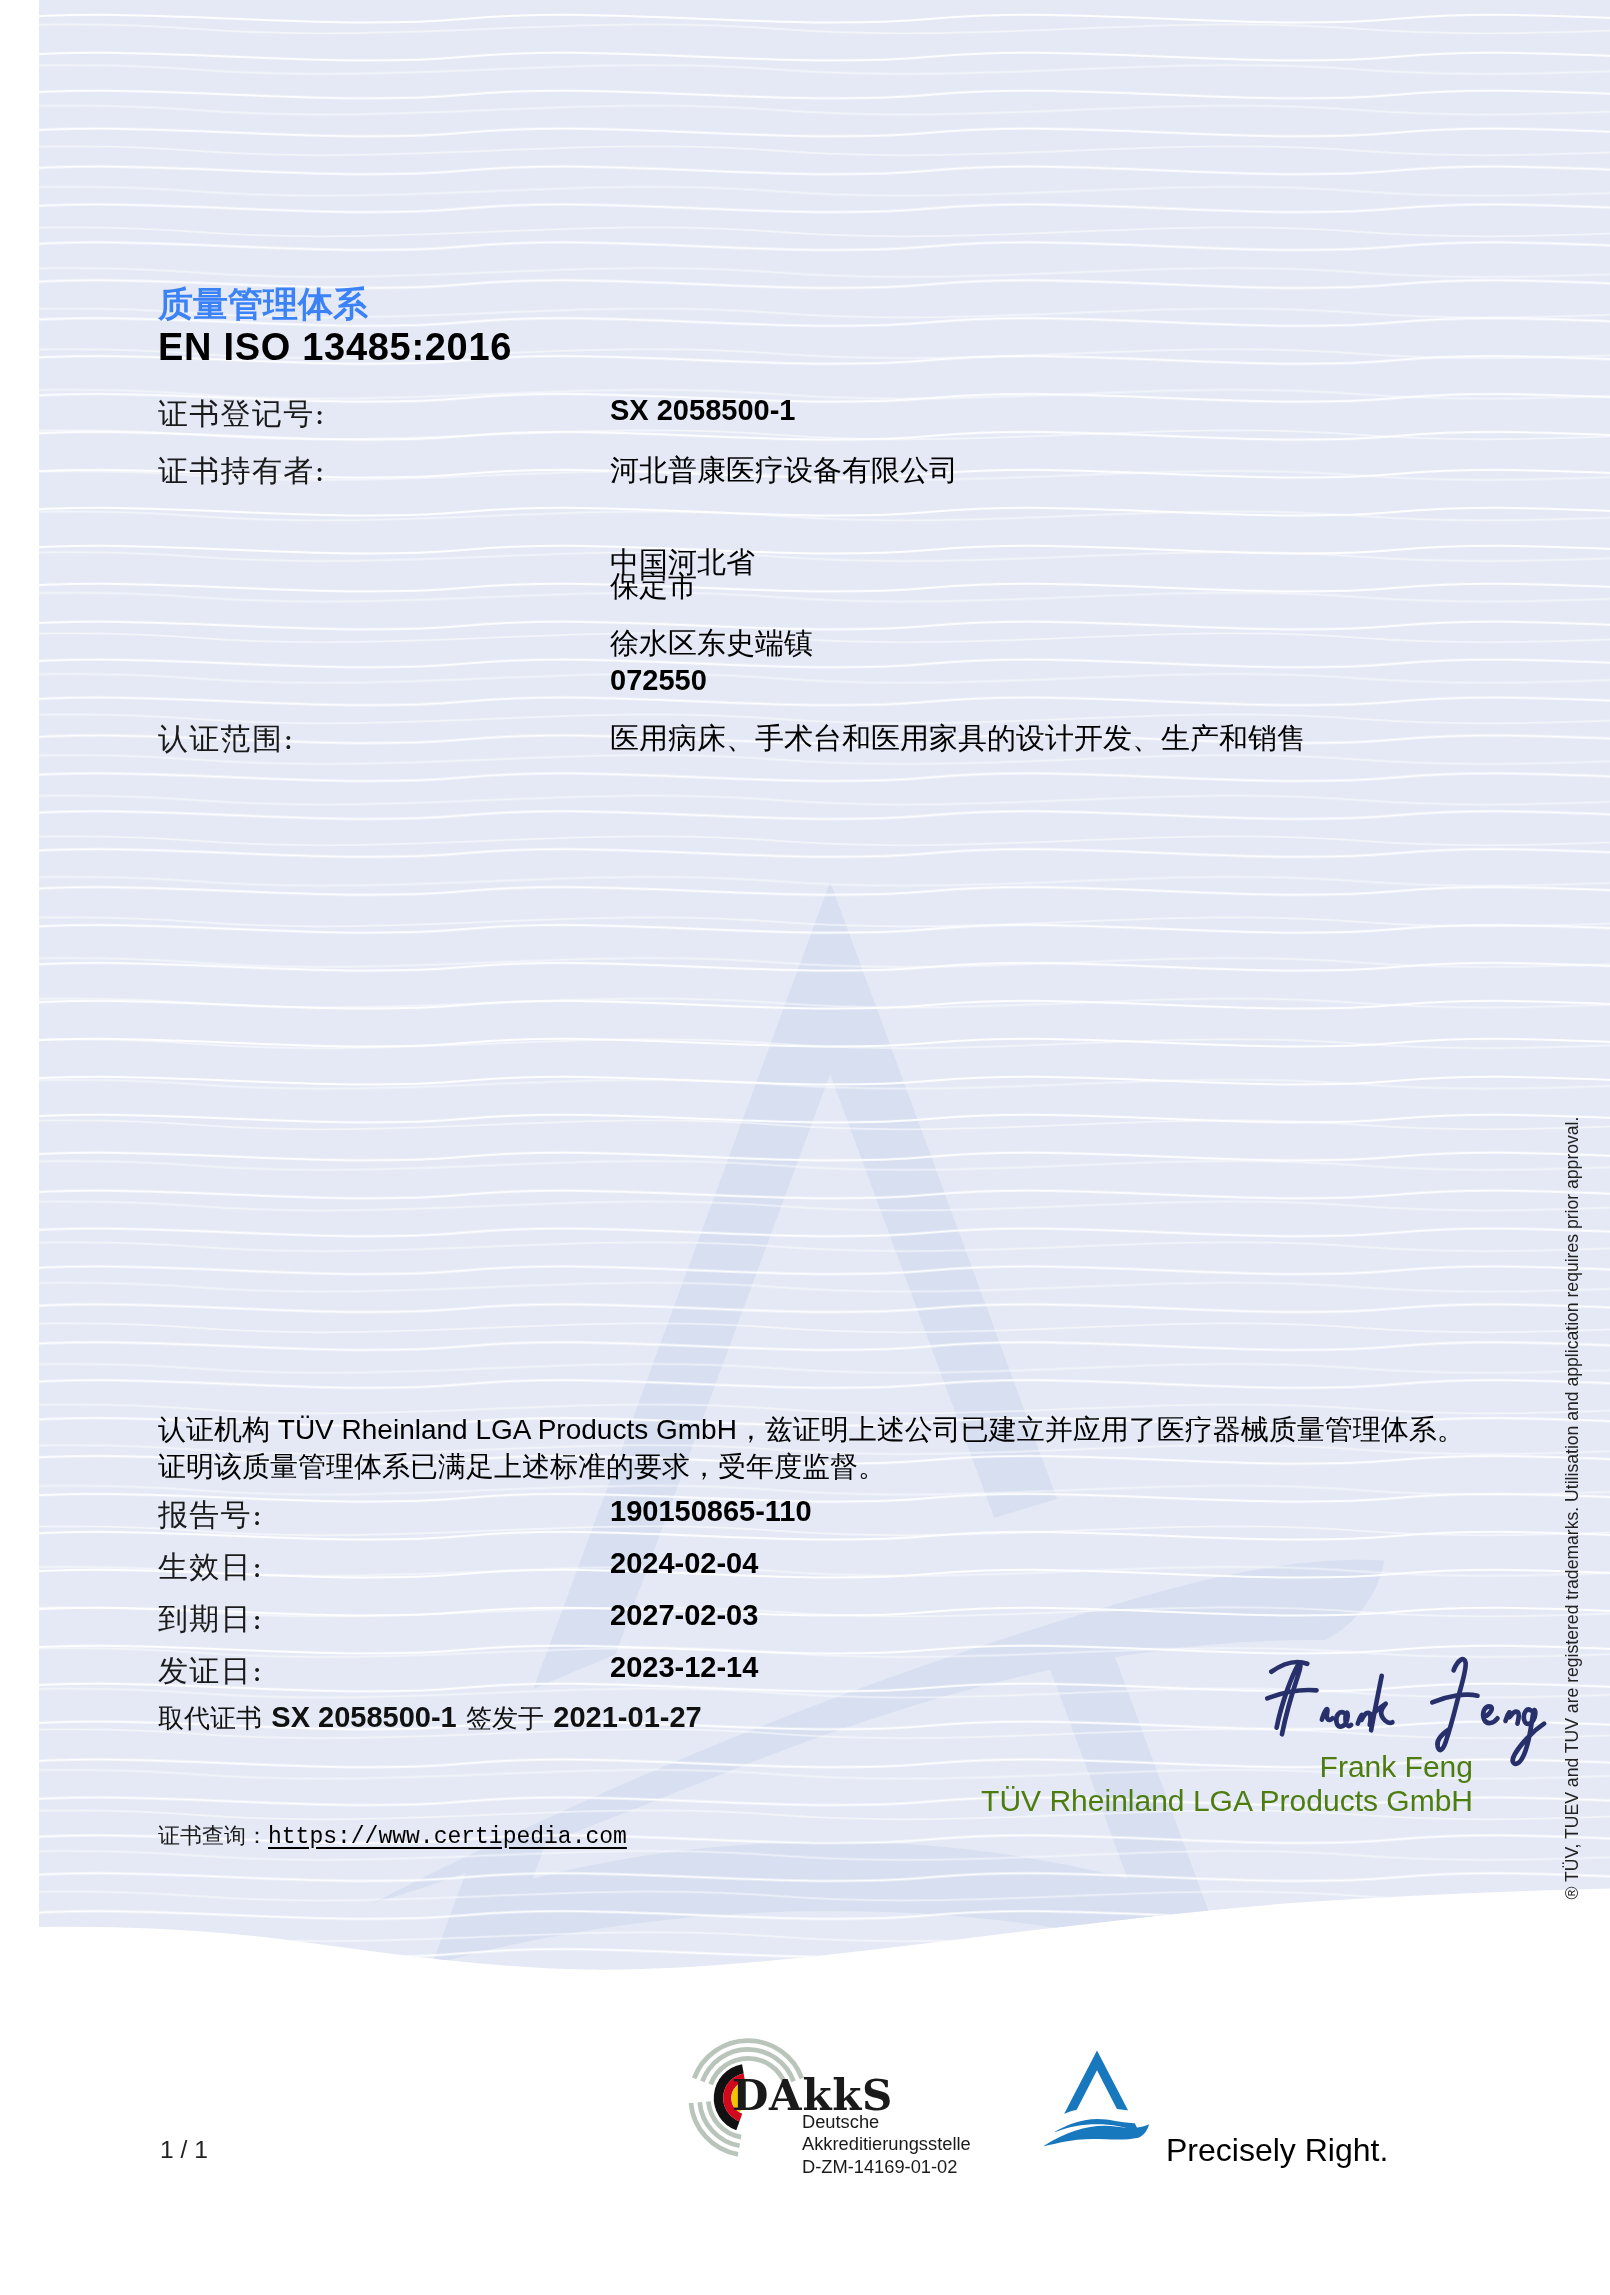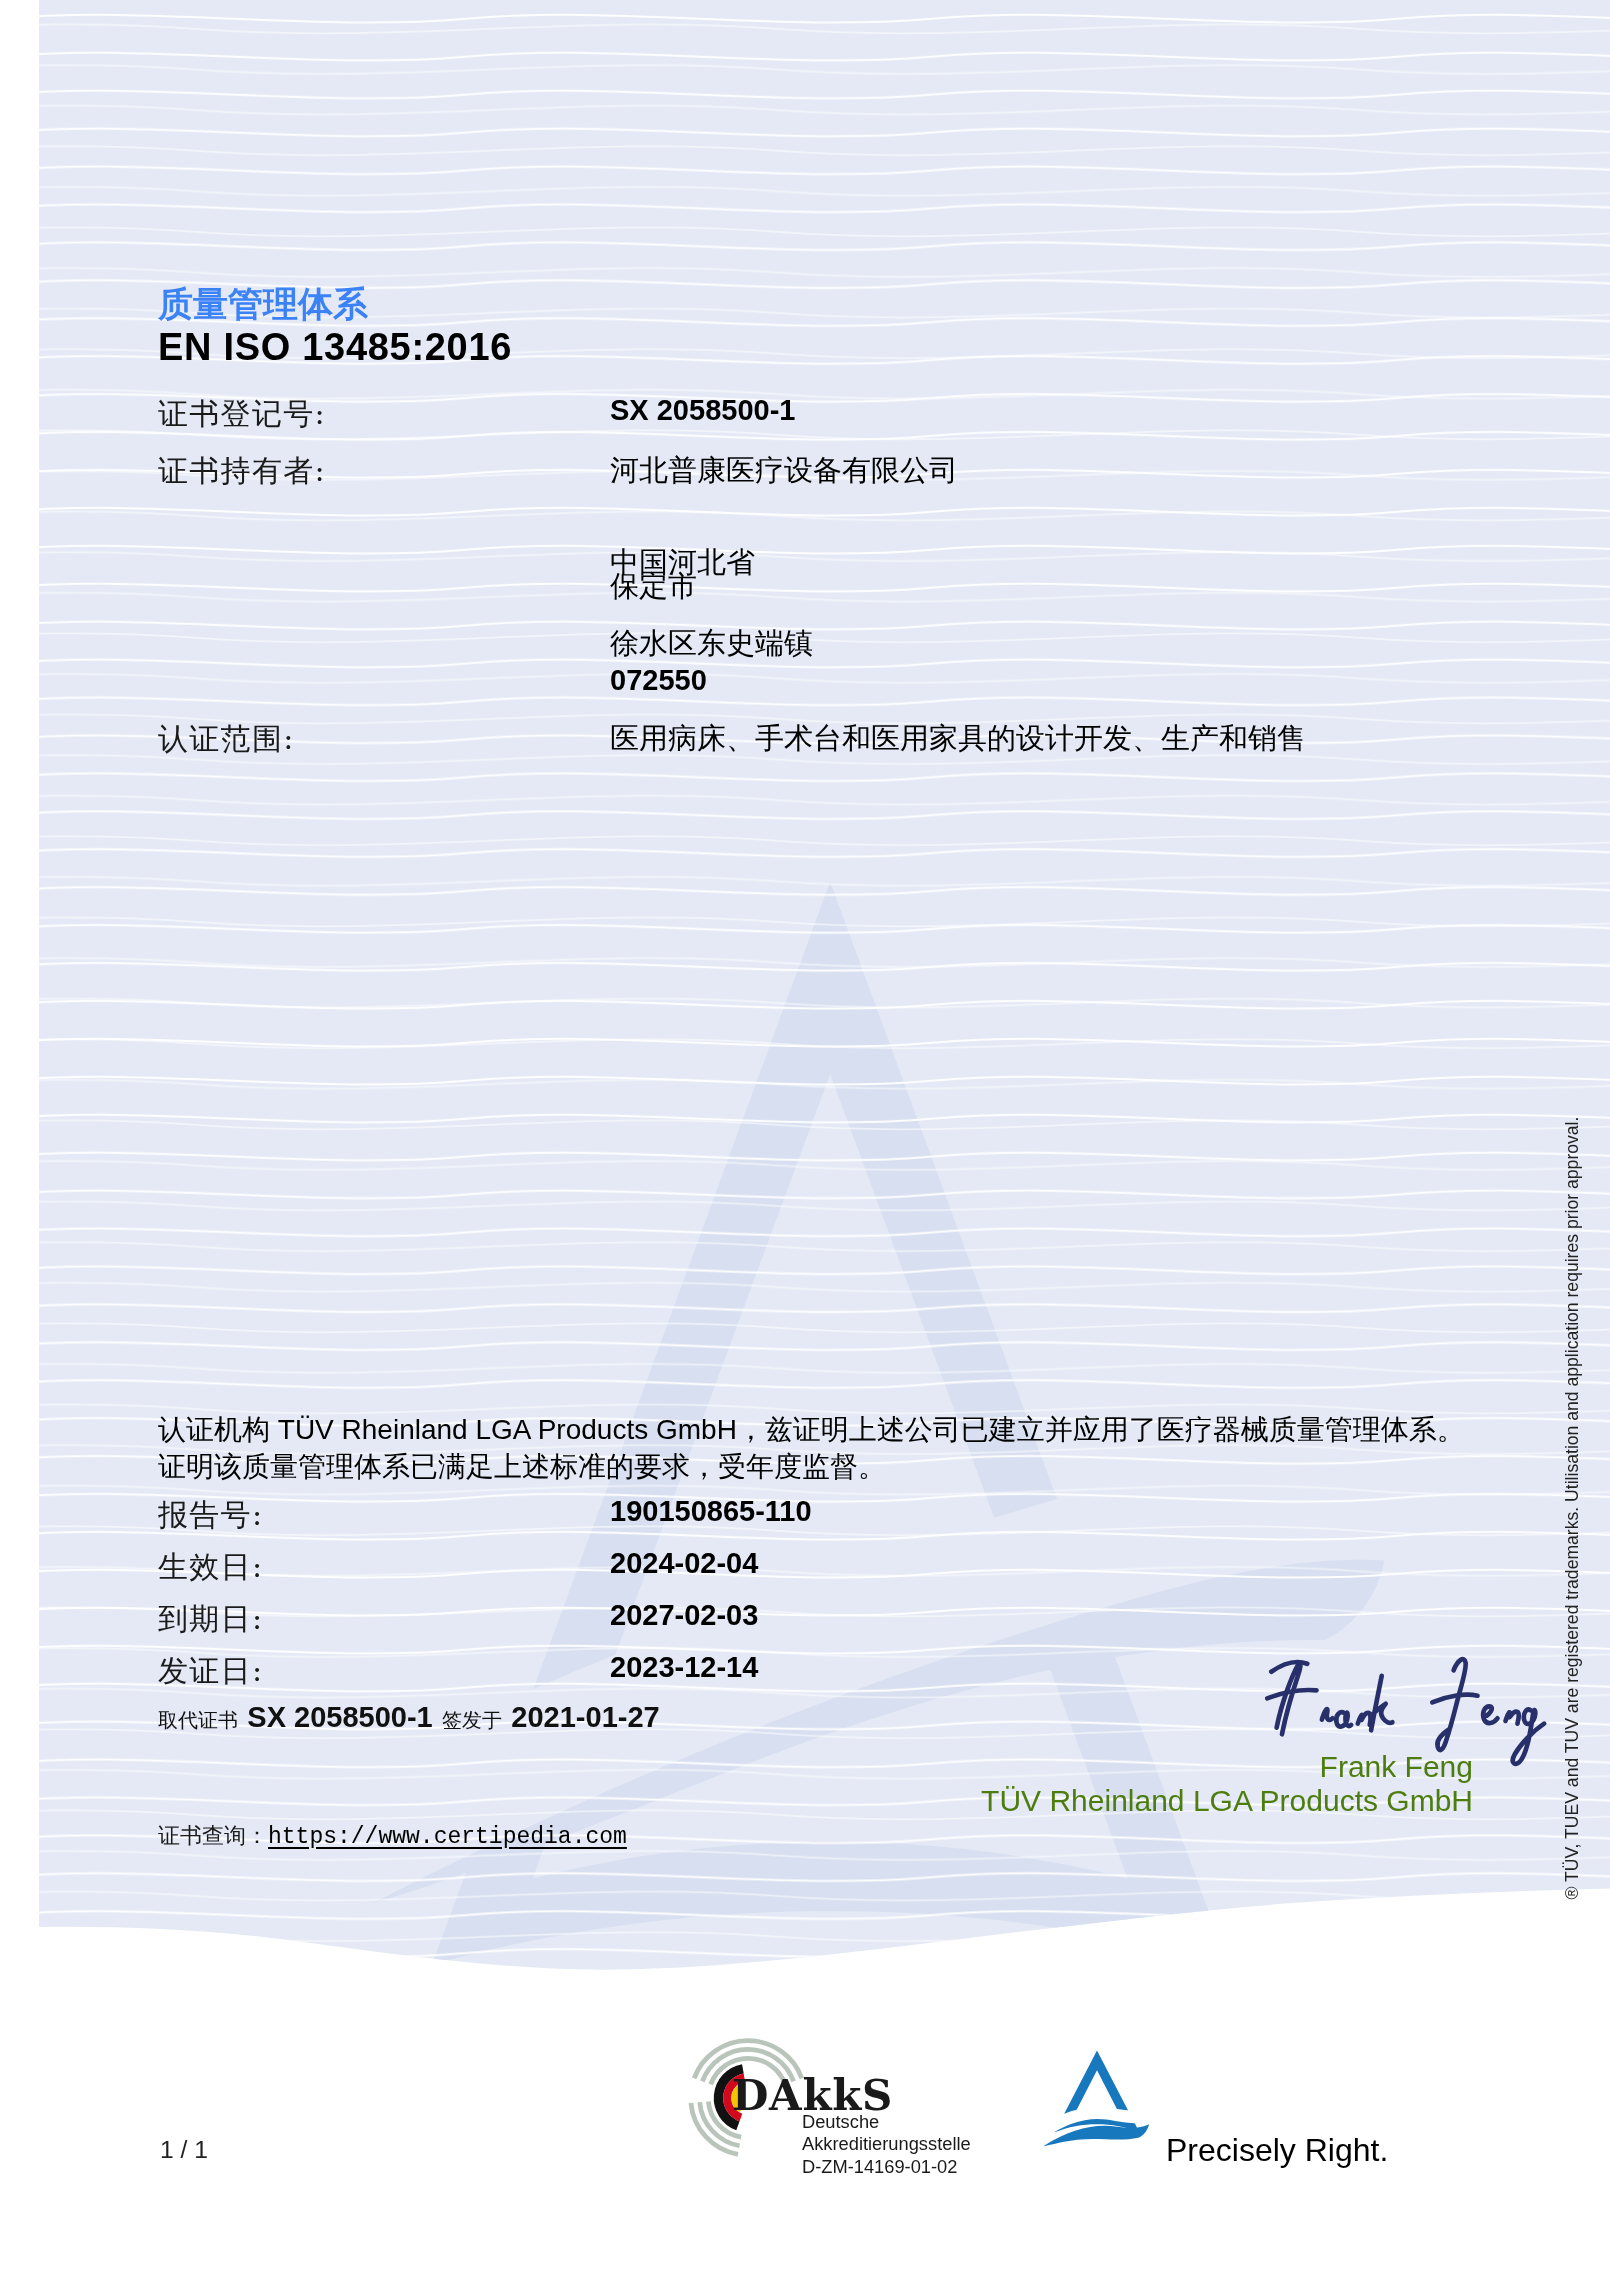--- a/index.html
+++ b/index.html
@@ -24,21 +24,21 @@
 
   .lbl{
     font-family:"DejaVu Serif","Liberation Serif",serif;
     font-size:30px;color:#1a1a1a;letter-spacing:1.3px;
   }
   .val{font-size:29px;color:#000;font-weight:700;}
   .val-cn{font-size:29px;color:#000;font-weight:500;}
 
   .para{font-size:28px;color:#000;font-weight:500;}
 
-  .mixed .cn{font-family:"DejaVu Serif","Liberation Serif",serif;font-size:20px;font-weight:500;}
+  .mixed .cn{font-family:"DejaVu Serif","Liberation Serif",serif;font-size:26px;font-weight:500;}
   .mixed .num{font-size:29px;font-weight:700;}
   .mixed span{margin-right:9.3px;}
 
   .sig-name{font-size:30px;color:#4d7c0f;text-align:right;}
   .query-lbl{font-family:"DejaVu Serif","Liberation Serif",serif;font-size:22px;color:#1a1a1a;}
   .query-url{font-size:23px;color:#000;text-decoration:underline;text-underline-offset:4px;font-family:Liberation Mono, monospace;}
 
   .side-note{
     font-size:17.6px;color:#222;white-space:nowrap;
     transform:rotate(-90deg);transform-origin:center center;

